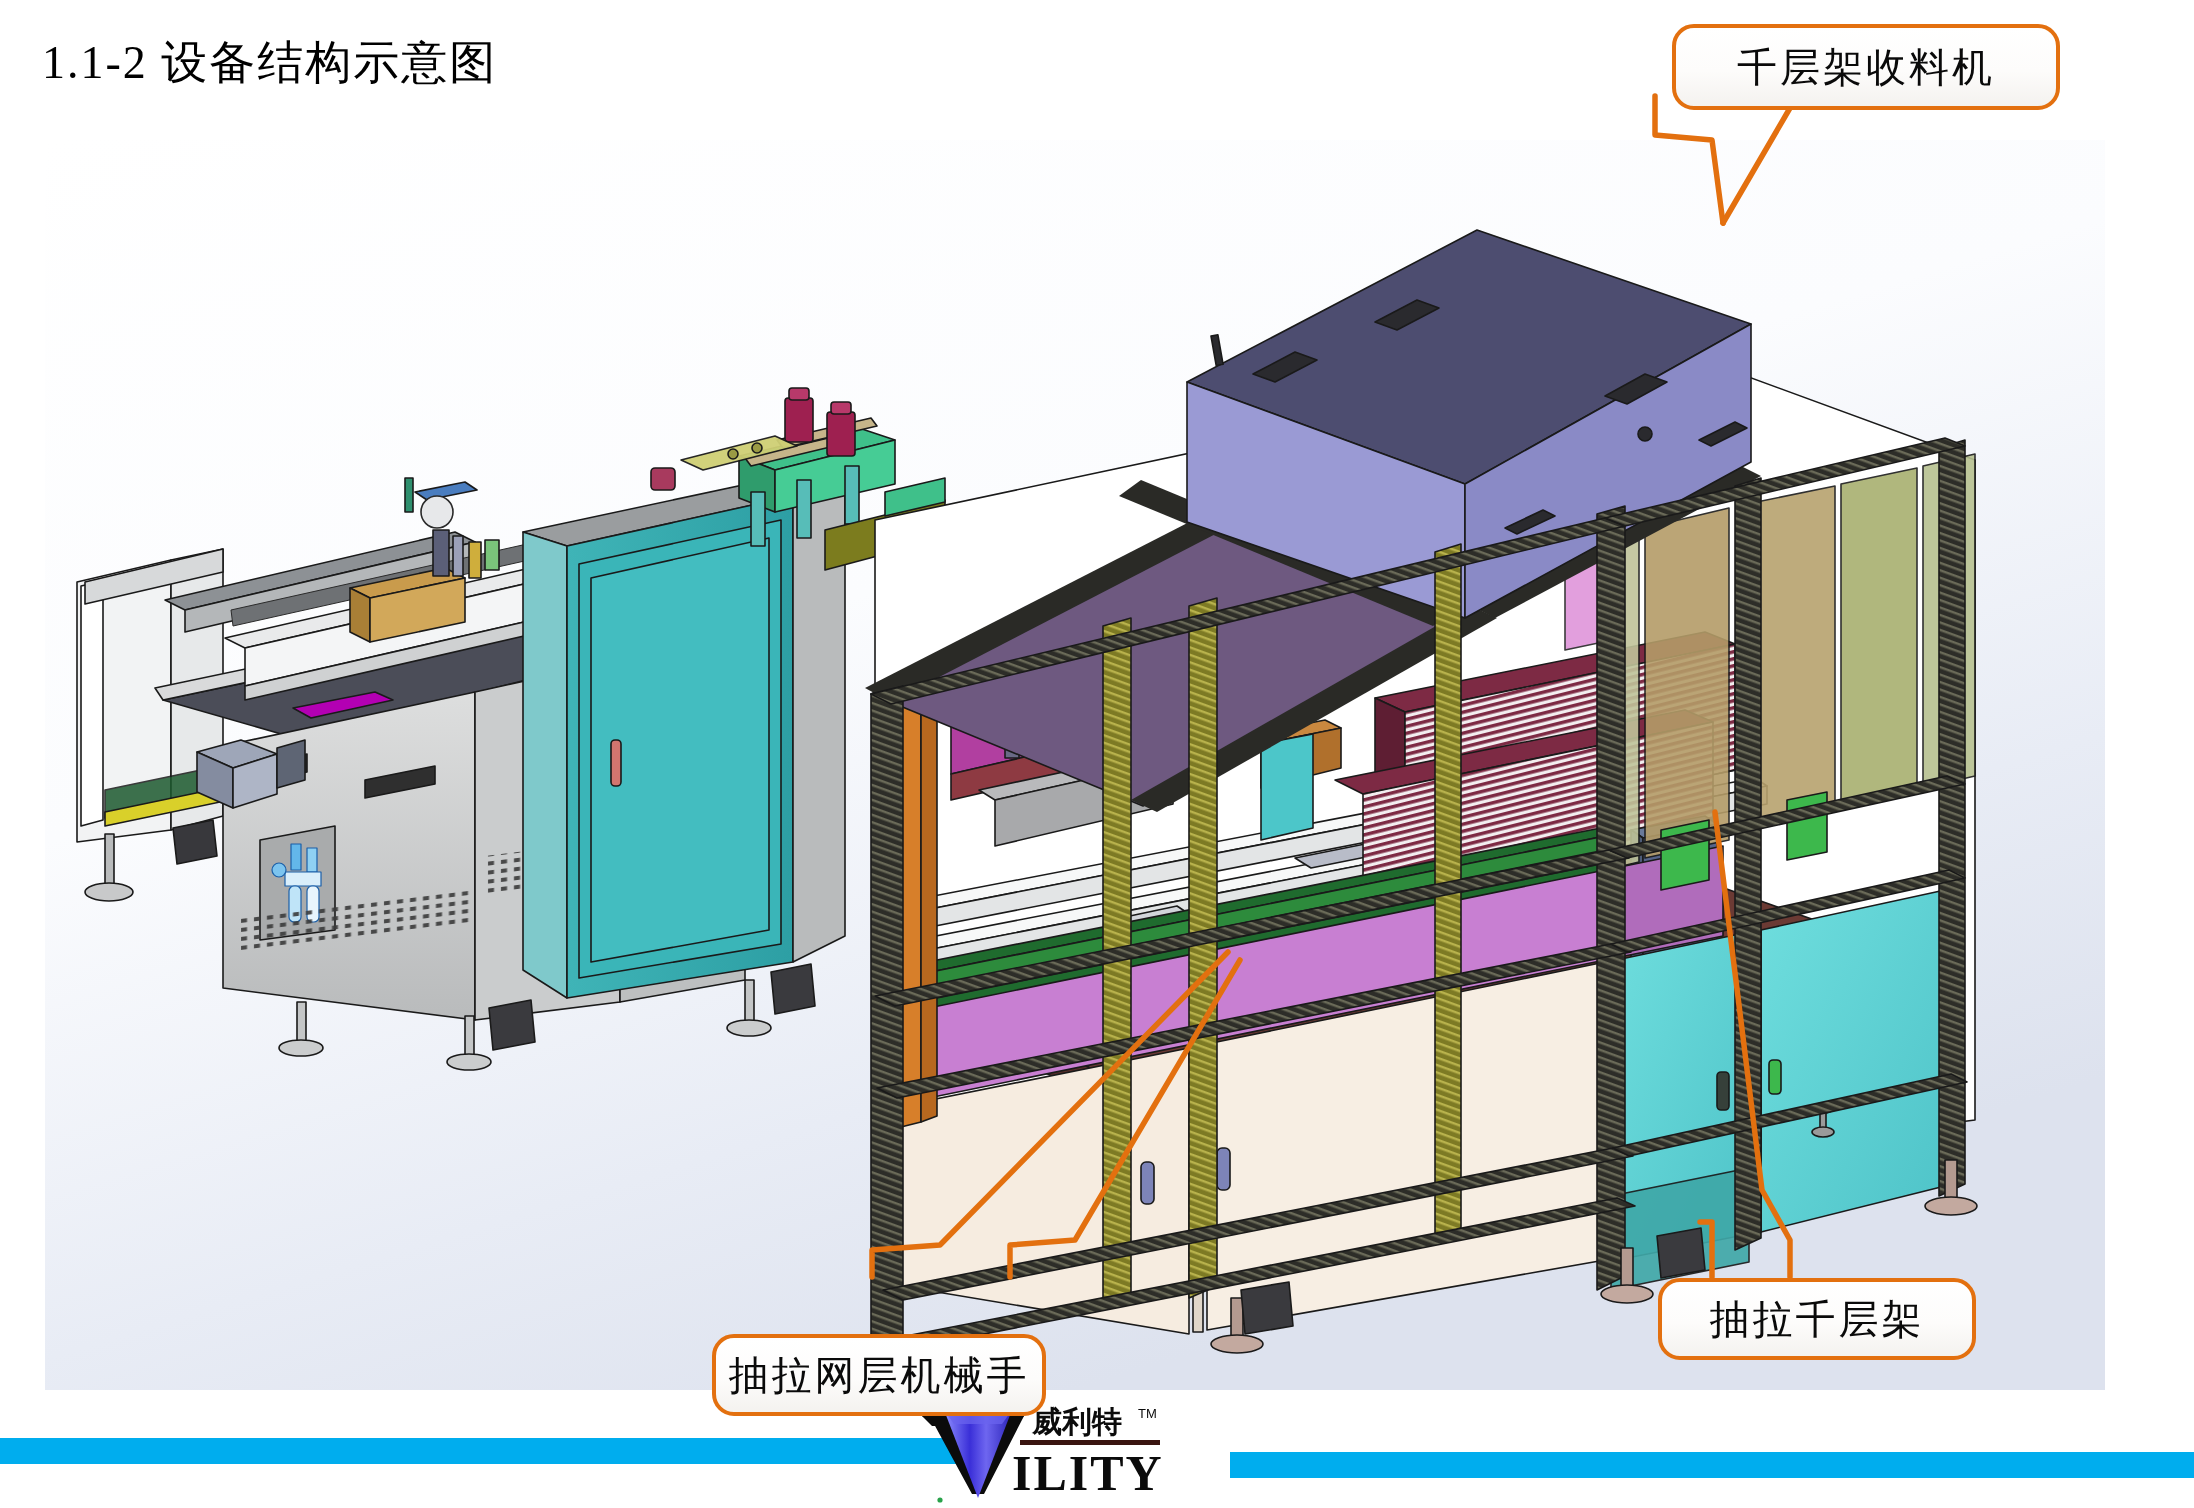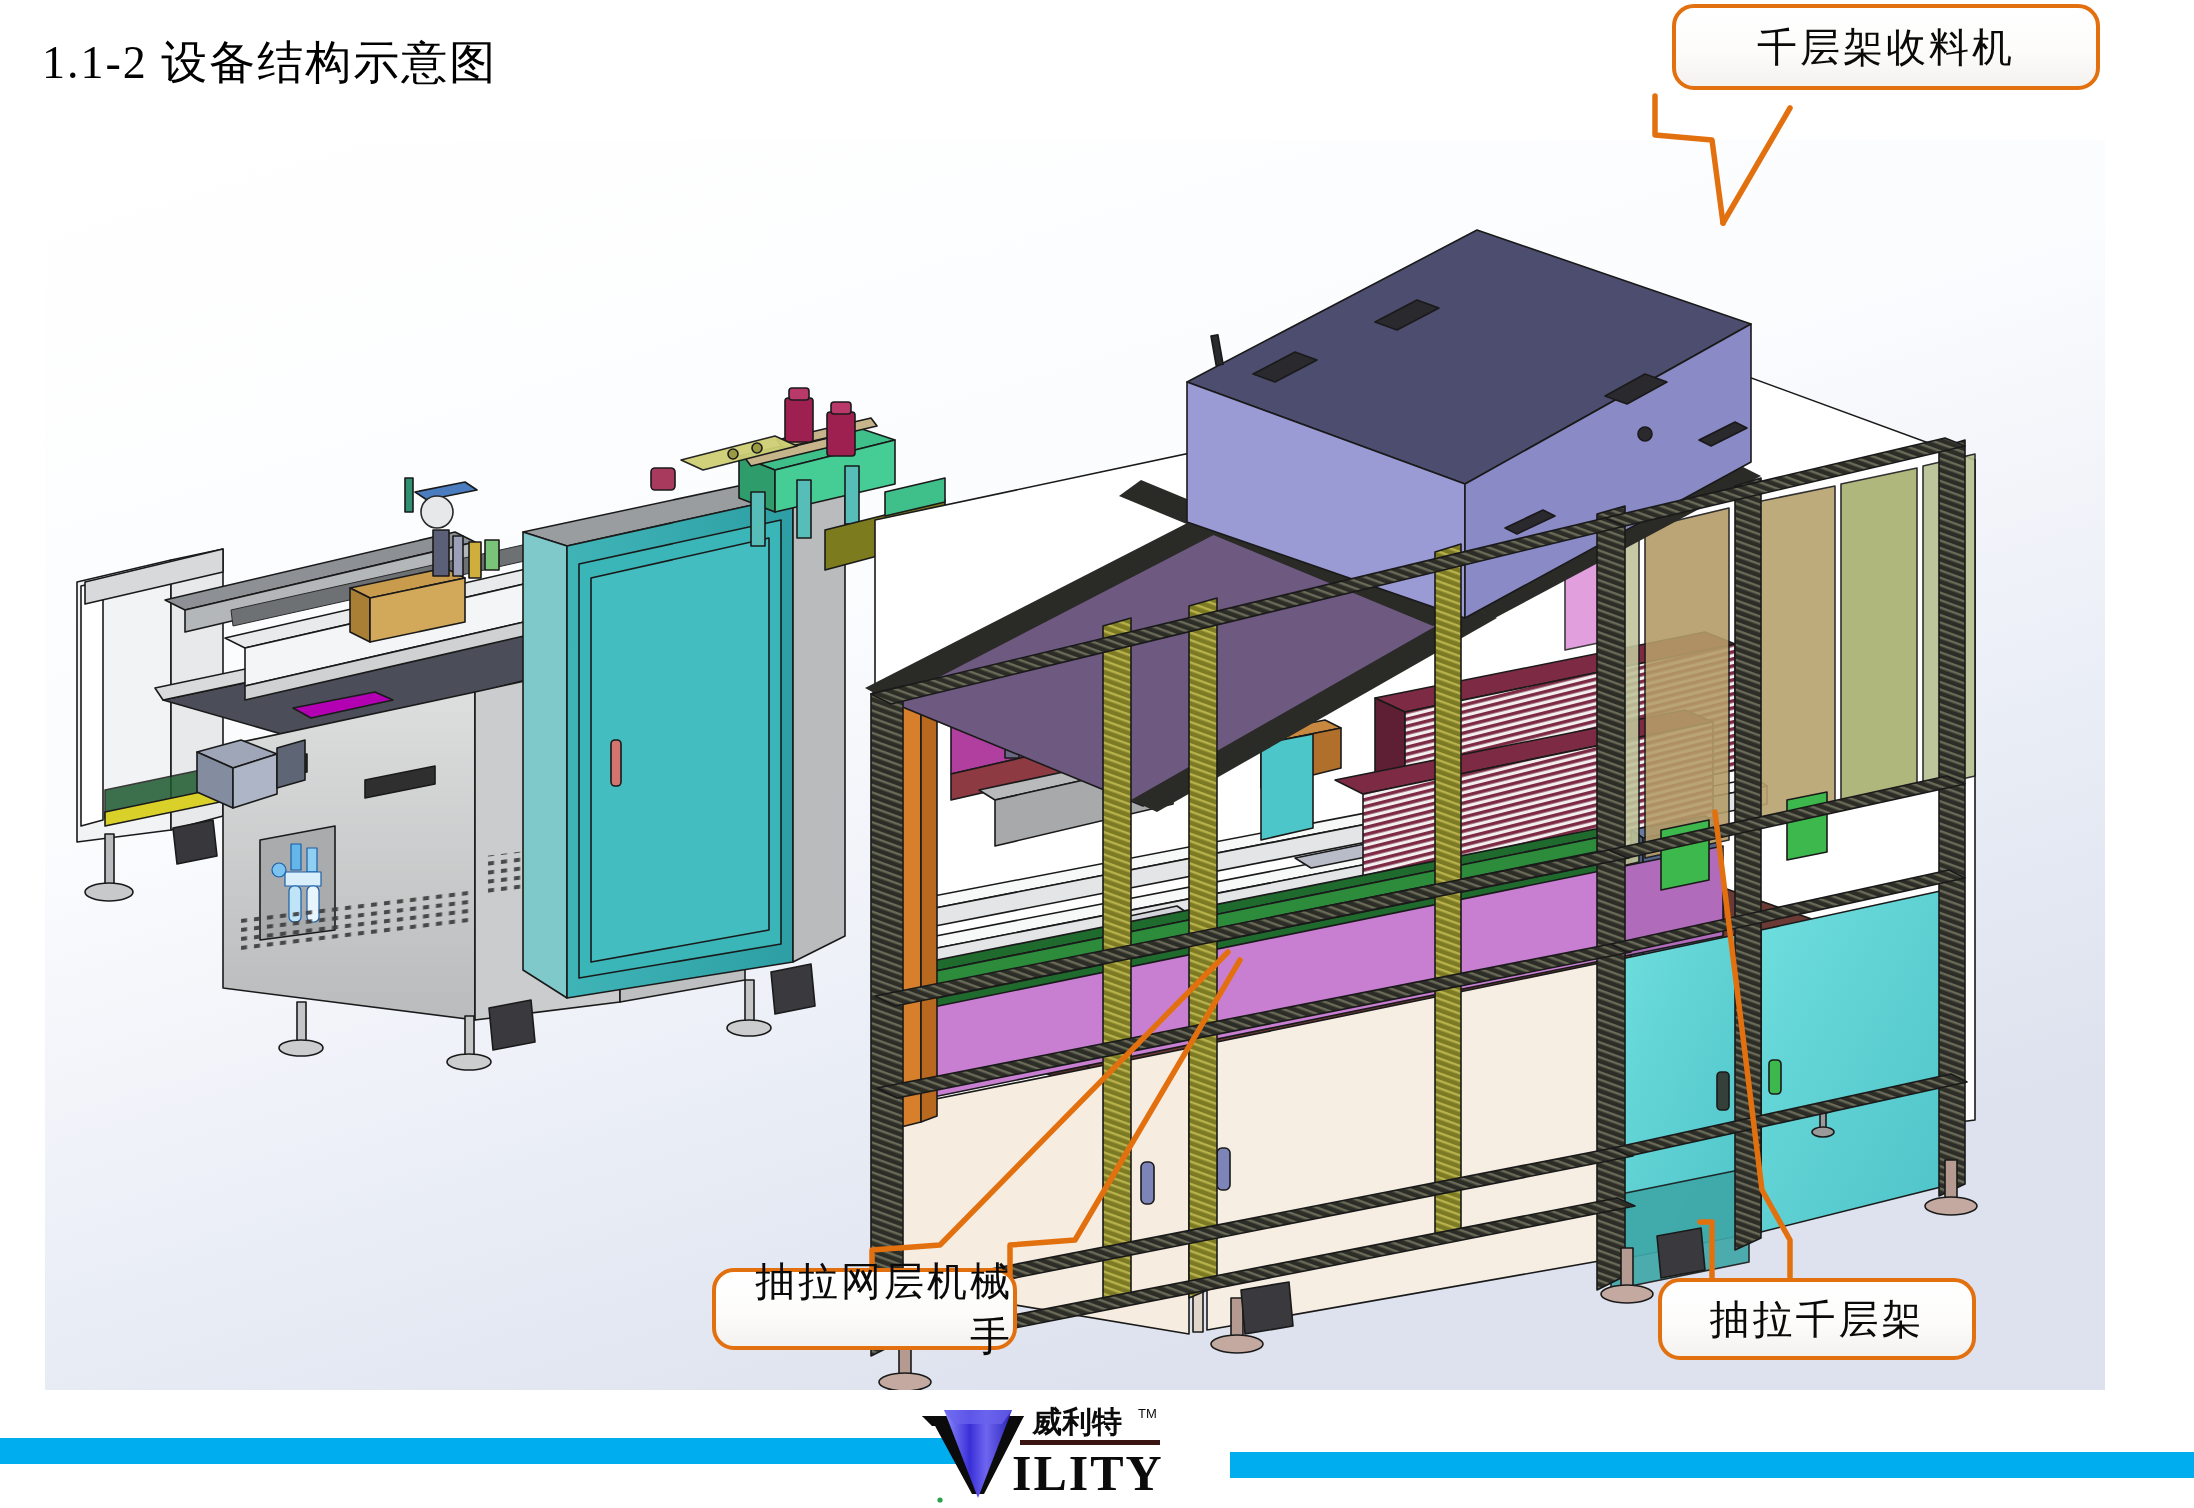--- a/index.html
+++ b/index.html
@@ -35,22 +35,22 @@
     background:linear-gradient(180deg,#ffffff 0%,#fdfcfb 55%,#f4f2ef 100%);
     border:4px solid #E3700F;
     border-radius:22px;
     display:flex;align-items:center;justify-content:center;
     font-family:"Liberation Serif", serif;
     font-size:40px;color:#0a0a0a;
     letter-spacing:3px;
     box-sizing:border-box;
     z-index:40;
   }
-  #callout-top-right{left:1672px;top:4px;width:428px;height:86px;}
-  #callout-bottom-left{left:712px;top:1268px;width:305px;height:82px;font-family:Liberation Serif, serif;}
+  #callout-top-right{left:1672px;top:24px;width:388px;height:86px;}
+  #callout-bottom-left{left:712px;top:1334px;width:334px;height:82px;font-family:Liberation Serif, serif;}
   #callout-bottom-right{left:1658px;top:1278px;width:318px;height:82px;}
 
   .leaders{position:absolute;left:0;top:0;width:2194px;height:1508px;pointer-events:none;z-index:30;}
 
   
   .footer-bar{position:absolute;height:26px;background:#00ADEE;}
   #footer-bar-left{left:0;top:1438px;width:970px;}
   #footer-bar-right{left:1230px;top:1452px;width:964px;}
 
   .logo-wrap{

